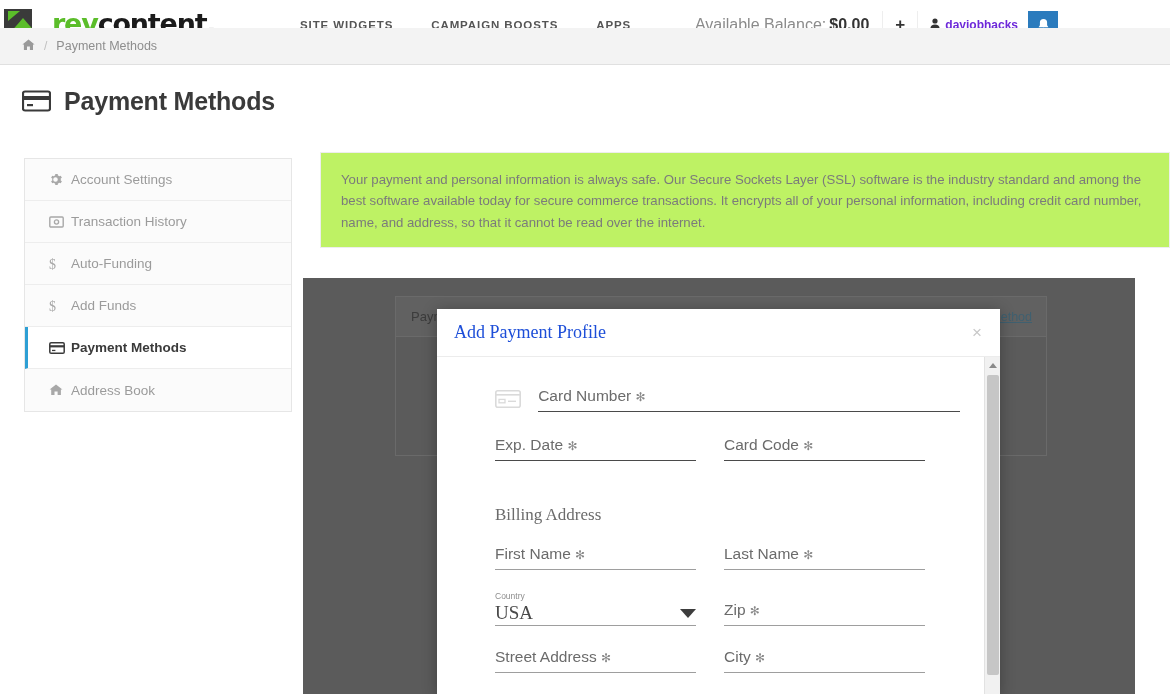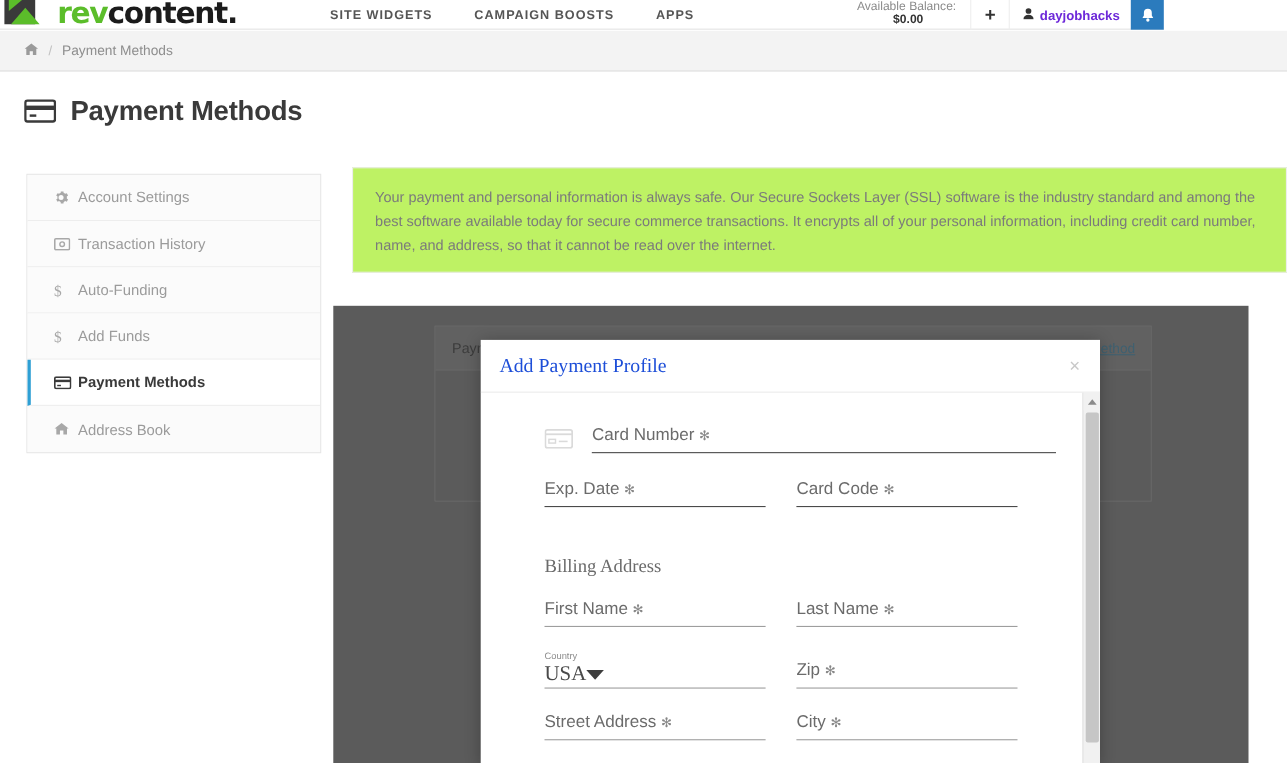--- a/index.html
+++ b/index.html
@@ -6,21 +6,21 @@
   html, body {
     margin: 0; padding: 0;
     width: 1170px; height: 694px;
     overflow: hidden;
     background: #ffffff;
     font-family: "Liberation Sans", sans-serif;
   }
 
   
   .topbar {
-    position: absolute; top: 0; left: 0;
+    position: absolute; top: 11px; left: 0;
     width: 1058px; height: 27px;
     background: #ffffff;
     border-bottom: 1px solid #e3e3e3;
     display: flex; align-items: center;
   }
   .logo-wrap {
     position: absolute; left: 0; top: -4px;
     width: 256px; height: 32px;
     display: flex; align-items: center;
   }
@@ -44,21 +44,21 @@
     color: #555; text-transform: uppercase; cursor: pointer;
     white-space: nowrap;
   }
 
   .topright {
     position: absolute; right: 0; top: 0; height: 27px;
     display: flex; align-items: stretch;
   }
   .balance {
     display: flex; align-items: center; padding: 0 13px;
-    font-size: 11px; color: #8b8b8b; white-space: nowrap; flex-direction: column;
+    font-size: 16px; color: #8b8b8b; white-space: nowrap;
   }
   .balance b { color: #333; margin-left: 3px; }
   .plus-btn {
     display: flex; align-items: center; justify-content: center;
     width: 36px; border-left: 1px solid #eee; border-right: 1px solid #eee;
     font-size: 17px; color: #333; cursor: pointer; font-weight: bold;
   }
   .user-btn {
     display: flex; align-items: center; gap: 5px;
     padding: 0 10px 0 12px; font-size: 12px; font-weight: bold; color: #6d28d9;
@@ -207,21 +207,21 @@
   .float-label {
     font-family: "Liberation Sans", sans-serif;
     font-size: 8.5px; color: #8d8d8d; display: block;
     line-height: 1; padding-bottom: 2px;
   }
   .select-val {
     font-family: "Liberation Serif", serif;
     font-size: 19px; color: #4a4a4a; line-height: 1.1;
   }
   .select-inner {
-    display: flex; align-items: flex-end; 
+    display: flex; align-items: flex-end; justify-content: space-between;
     padding-bottom: 2px;
   }
   .caret {
     width: 0; height: 0; border-left: 8px solid transparent;
     border-right: 8px solid transparent; border-top: 9px solid #3d3d3d;
     margin-bottom: 5px; cursor: pointer;
   }
 
   
   .vscroll {

